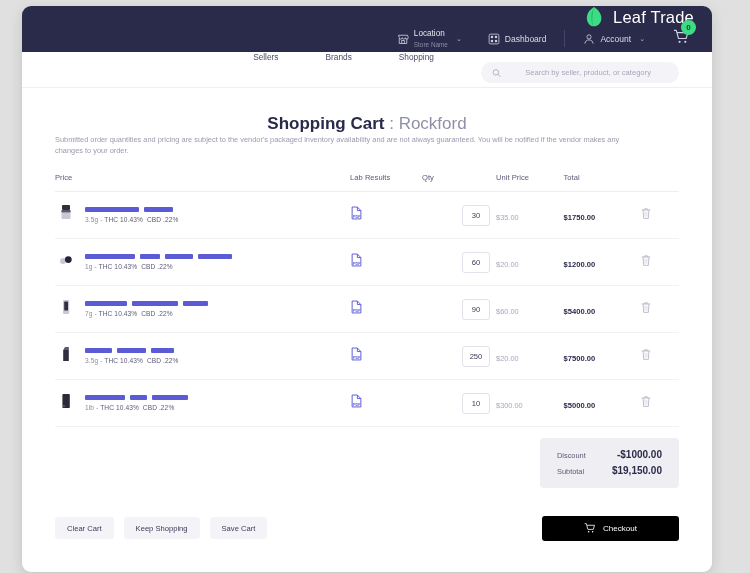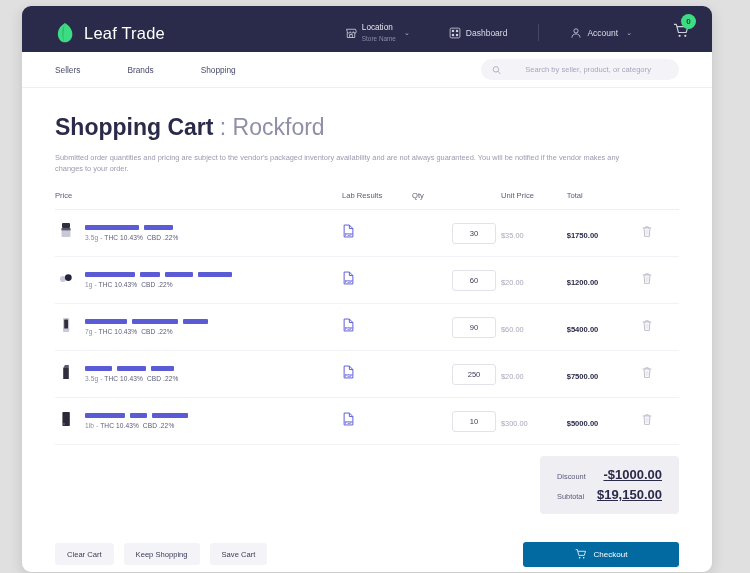--- a/index.html
+++ b/index.html
@@ -17,36 +17,37 @@
     border-radius: 9px;
     box-shadow: 0 4px 14px rgba(0,0,0,0.13);
     overflow: hidden;
   }
 
   
   .topbar {
     height: 46px;
     background: #2a2a4a;
     display: flex;
-    align-items: flex-start;
-    padding: 16px 18px 0 33px;
+    align-items: flex-end;
+    padding: 0 18px 0 33px;
     position: relative;
+    flex-direction: column;
   }
   .brand { display: flex; align-items: center; gap: 9px; }
   .leaf-icon { width: 20px; height: 22px; display: block; }
   .brand-name {
     color: #ffffff;
     font-size: 16.5px;
     letter-spacing: .2px;
   }
   .top-right {
     margin-left: auto;
     display: flex;
     align-items: center;
-    gap: 17px;
+    gap: 4px;
   }
   .top-item {
     display: flex; align-items: center; gap: 5px;
     color: #dcdce8;
     font-size: 8.5px;
     padding: 0 11px;
     cursor: pointer;
     white-space: nowrap;
   }
   .top-item svg { display: block; }
@@ -77,20 +78,21 @@
 
   
   .subnav {
     height: 36px;
     background: #ffffff;
     border-bottom: 1px solid #eeeef3;
     display: flex;
     align-items: center;
     padding: 0 33px;
     position: relative;
+    flex-direction: column;
   }
   .subnav-links { display: flex; gap: 0; }
   .subnav-link {
     font-size: 8.3px;
     color: #4a4a6a;
     padding-right: 47px;
     cursor: pointer;
   }
   .search-box {
     margin-left: auto;
@@ -108,24 +110,24 @@
     font-size: 7.6px;
     color: #8e8ea8;
     width: 100%;
     text-align: center;
   }
   .search-box input::placeholder { color: #a6a6bc; }
 
   
   .content { padding: 26px 33px 0 33px; }
   .page-title {
-    font-size: 23px;
+    font-size: 17px;
     color: #2a2a4a;
     font-weight: bold;
-    margin-bottom: 11px;
+    text-align: center;
   }
   .page-title .sep { font-weight: normal; color: #8f8fa8; }
   .page-title .loc { font-weight: normal; color: #8f8fa8; }
   .notice {
     font-size: 7.4px;
     color: #9a9ab0;
     line-height: 1.55;
     max-width: 590px;
     margin-bottom: 16px;
   }
@@ -160,21 +162,21 @@
   .redact-row { display: flex; gap: 5px; }
   .redact {
     height: 4.5px;
     background: #5b5bd6;
     border-radius: 1px;
   }
   .item-meta { font-size: 6.6px; color: #8b8ba4; letter-spacing: .1px; }
   .item-meta b { color: #5a5a78; font-weight: normal; }
 
   .qty-input {
-    width: 44px; height: 21px;
+    width: 28px; height: 21px;
     border: 1px solid #e2e2ea;
     border-radius: 3px;
     background: #fff;
     text-align: center;
     font-family: "Liberation Sans", sans-serif;
     font-size: 7.6px;
     color: #3a3a58;
     outline: none;
     margin-left: 40px;
   }
@@ -193,21 +195,21 @@
     padding: 9px 17px;
     width: 139px;
   }
   .totals-row {
     display: flex; justify-content: space-between;
     align-items: baseline;
     padding: 2.5px 0;
     gap: 10px;
   }
   .totals-label { font-size: 7.4px; color: #5a5a78; }
-  .totals-val { font-size: 13px; color: #2a2a4a; font-weight: bold; text-decoration: underline; }
+  .totals-val { font-size: 10px; color: #2a2a4a; font-weight: bold; }
 
   
   .actions {
     display: flex; align-items: center;
     margin-top: 28px;
     padding-bottom: 30px;
   }
   .btn-ghost {
     background: #f4f4f8;
     border: none;
@@ -215,25 +217,25 @@
     height: 22px;
     padding: 0 12px;
     font-family: "Liberation Sans", sans-serif;
     font-size: 7.6px;
     color: #3a3a58;
     cursor: pointer;
     margin-right: 10px;
   }
   .btn-checkout {
     margin-left: auto;
-    background: #0369a1;
+    background: #000000;
     border: none;
     border-radius: 3px;
     height: 25px;
-    width: 156px;
+    width: 137px;
     color: #fff;
     font-family: "Liberation Sans", sans-serif;
     font-size: 8px;
     cursor: pointer;
     display: flex; align-items: center; justify-content: center;
     gap: 7px;
   }
 </style>
 </head>
 <body>

